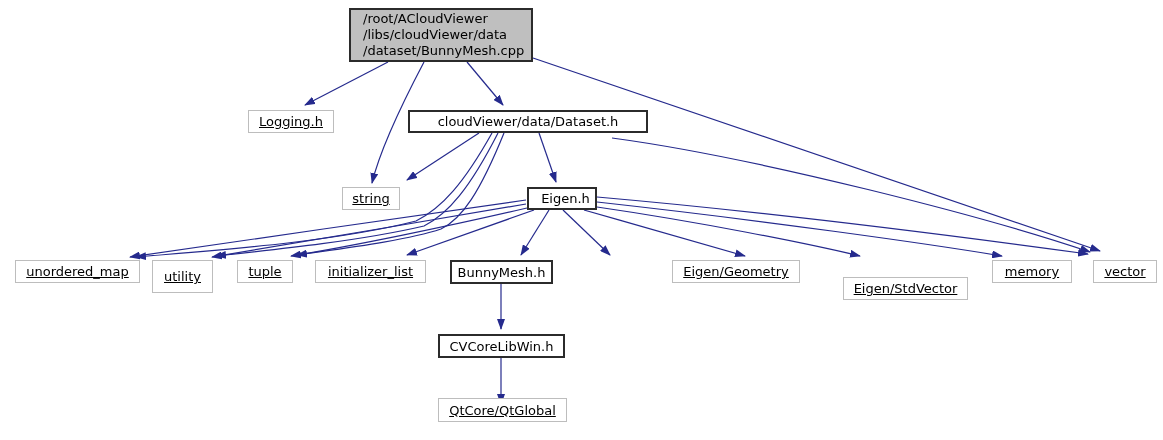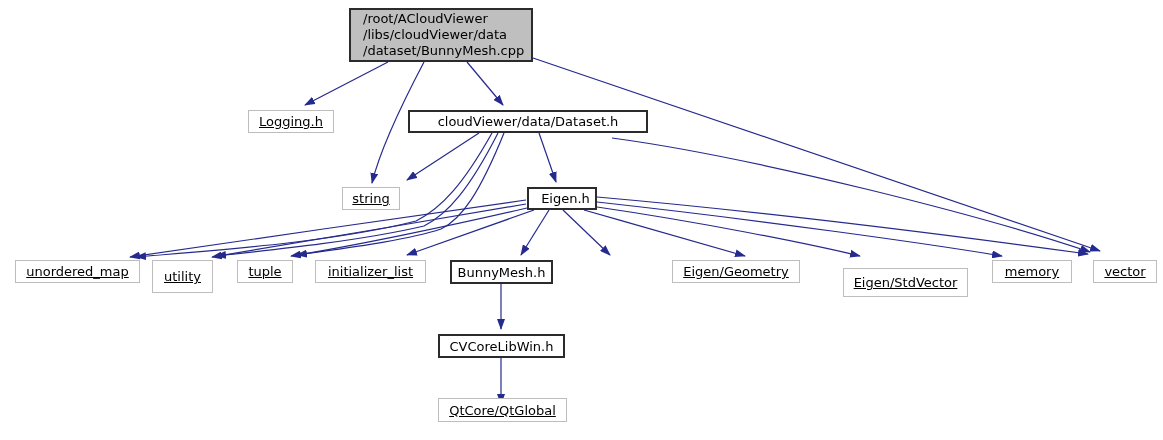--- a/index.html
+++ b/index.html
@@ -108,21 +108,21 @@
 
   <div class="node linked" style="left:450px;top:260px;width:103px;height:24px;">
     <span class="lbl">BunnyMesh.h</span>
   </div>
 
 
   <div class="node system" style="left:672px;top:260px;width:128px;height:23px;">
     <span class="lbl">Eigen/Geometry</span>
   </div>
 
-  <div class="node system" style="left:843px;top:268px;width:125px;height:29px;text-align:right;">
+  <div class="node system" style="left:843px;top:277px;width:125px;height:23px;text-align:right;">
     <span class="lbl">Eigen/StdVector</span>
   </div>
 
   <div class="node system" style="left:992px;top:260px;width:80px;height:23px;">
     <span class="lbl">memory</span>
   </div>
 
   <div class="node system" style="left:1093px;top:260px;width:64px;height:23px;">
     <span class="lbl">vector</span>
   </div>

